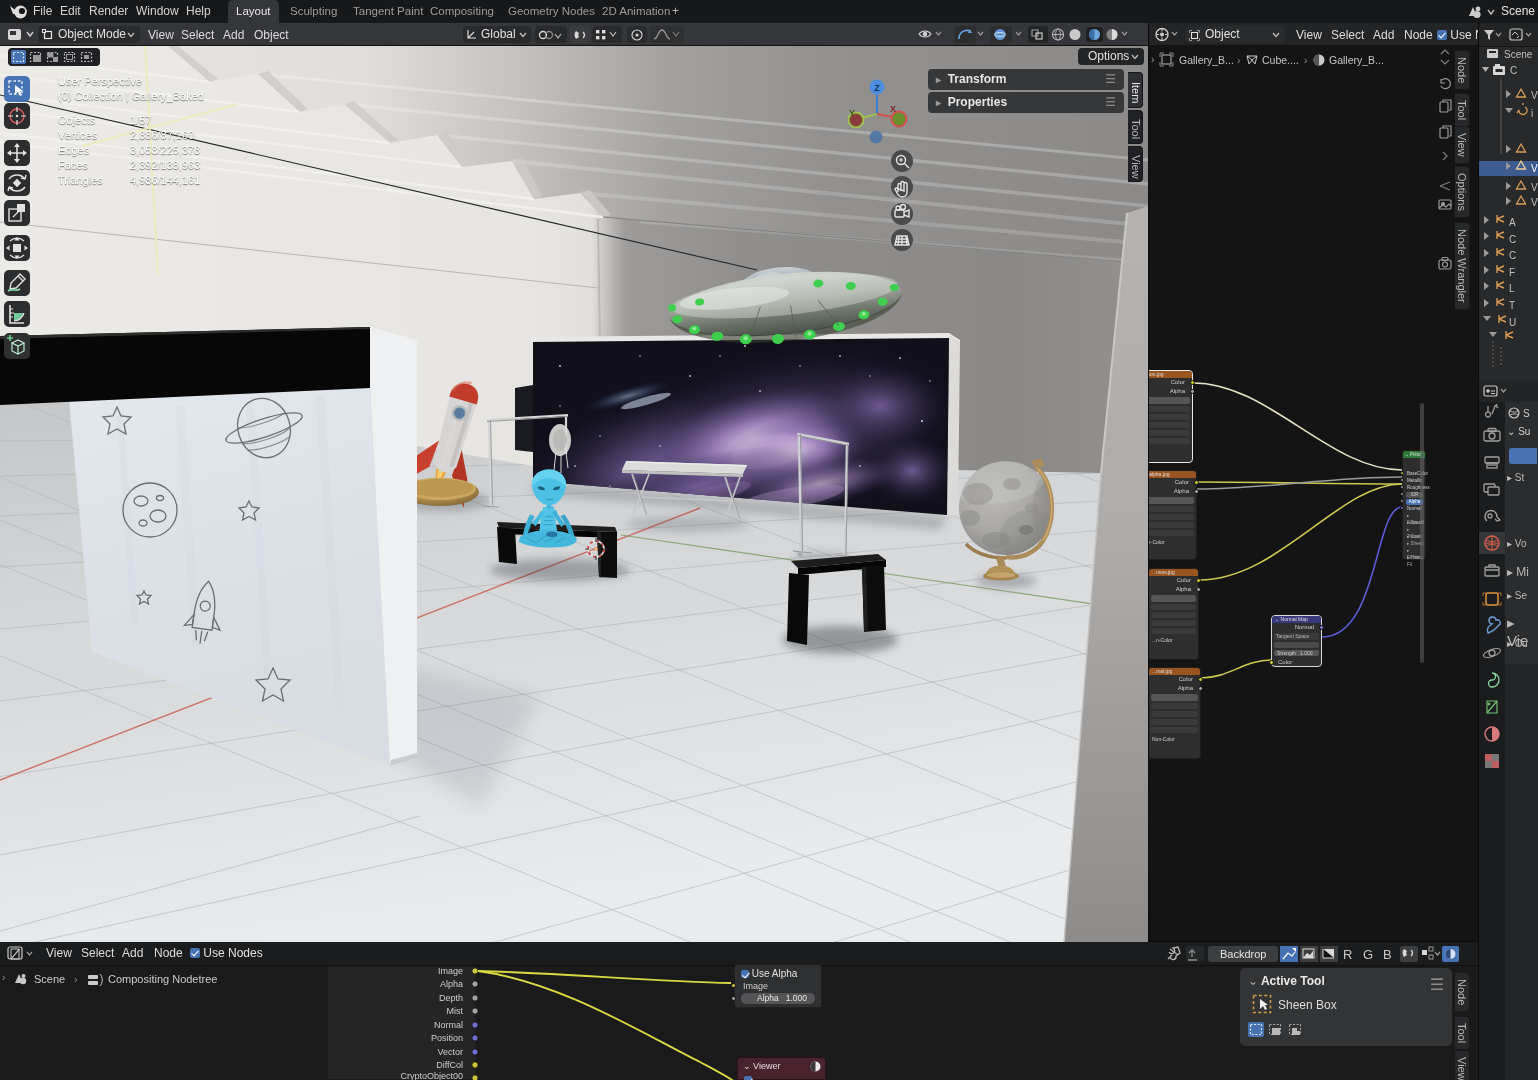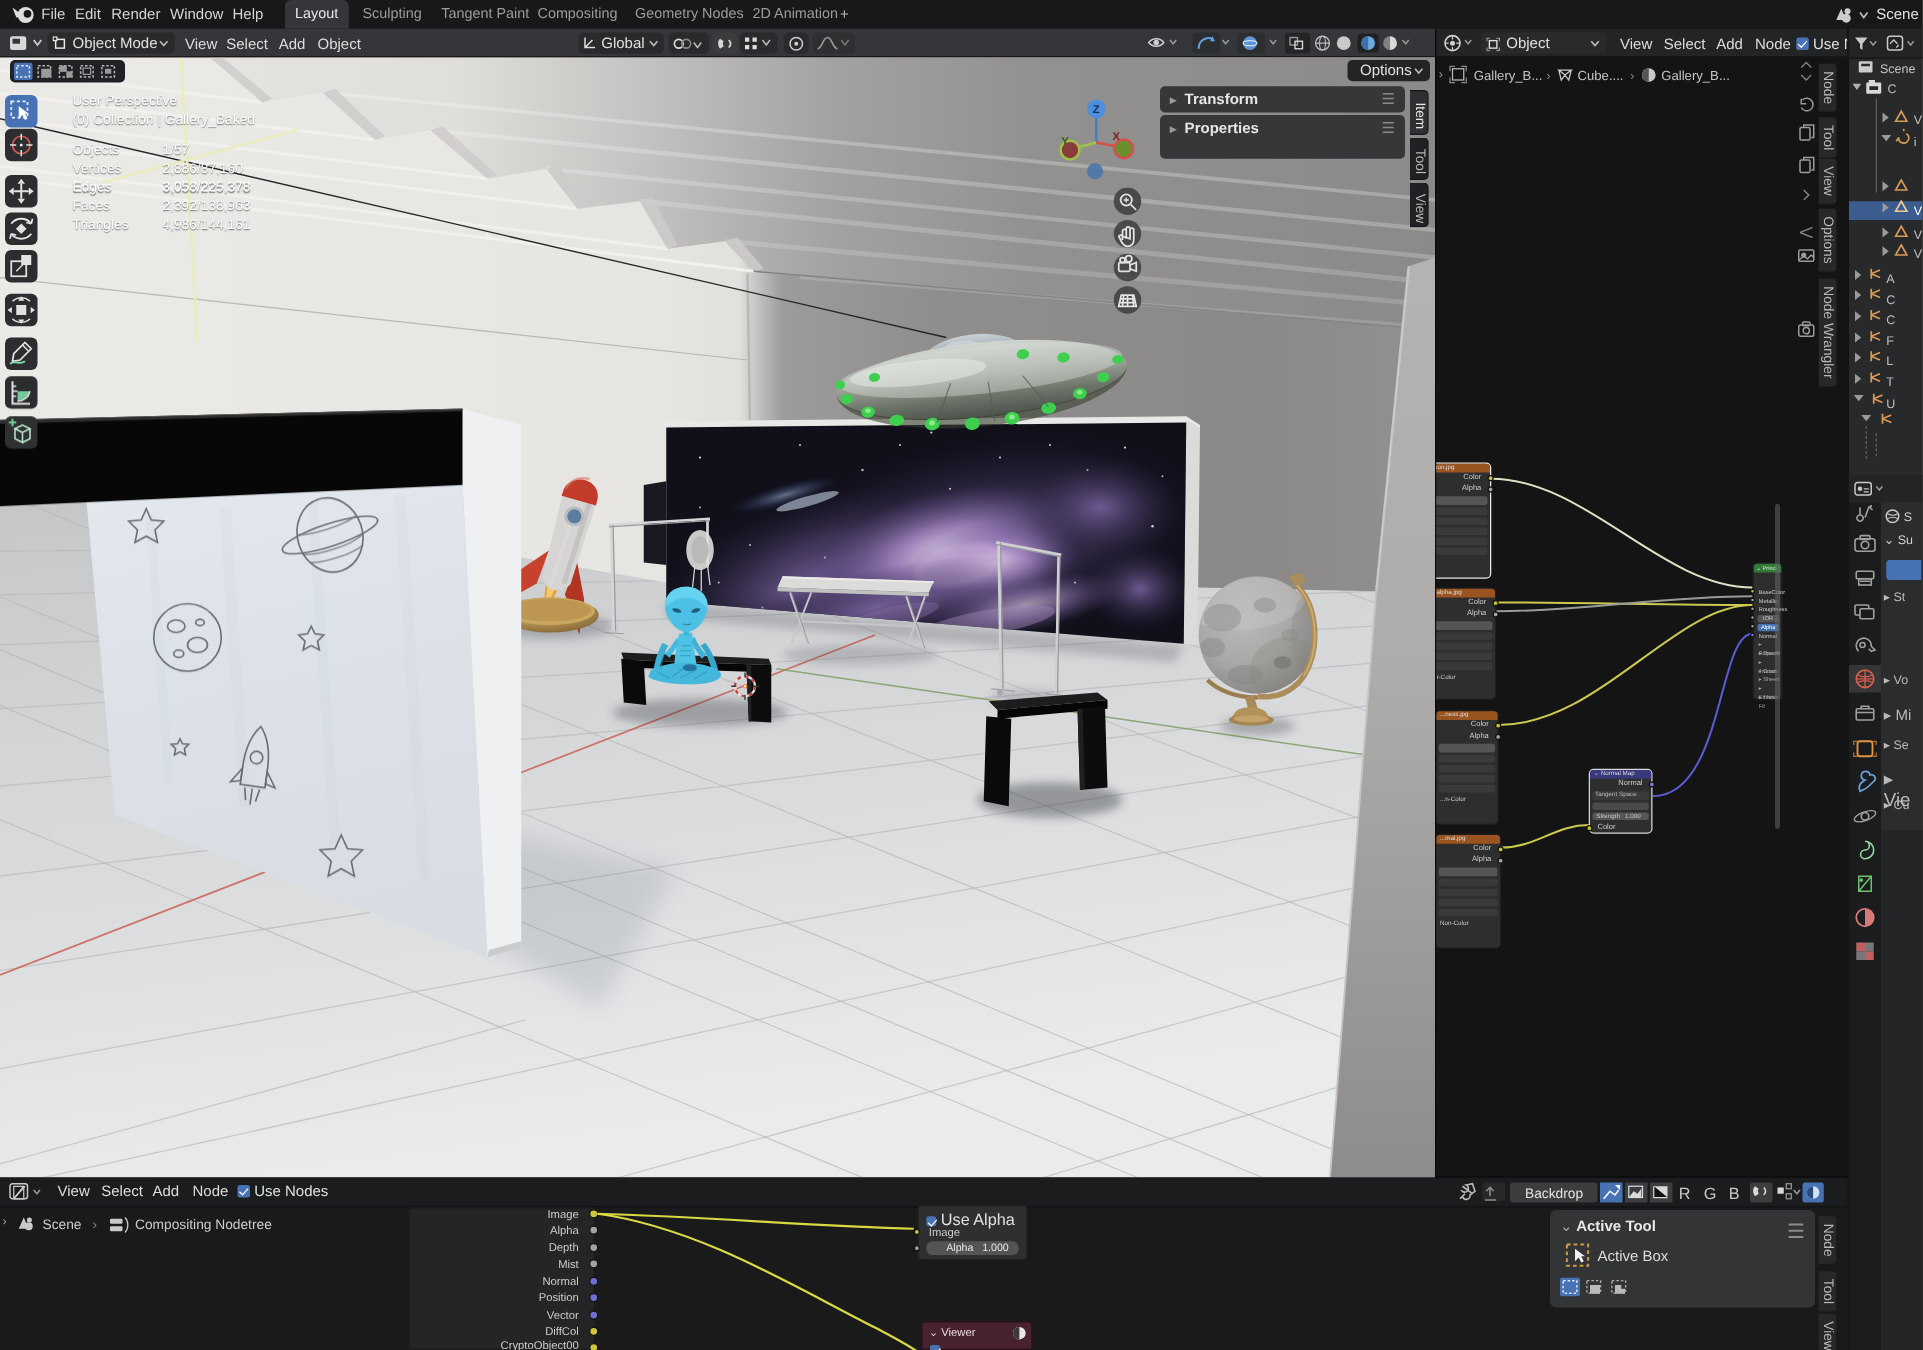--- a/index.html
+++ b/index.html
@@ -657,21 +657,21 @@
         <path d="M6,8 h3 M6,12 h4 M6,16 h3" stroke="#e2e2e2" stroke-width="1.1"></path>
         <path d="M10,20 A10,10 0 0 0 20,12 L10,12 Z" fill="#7fd8a8" opacity="0.9"></path>
         <path d="M10,20 A10,10 0 0 0 20,12" fill="none" stroke="#e2e2e2" stroke-width="1.2"></path>
       </svg></div>
 <div class="toolbtn" style="top:287px;background:#2f3032"><svg width="26" height="26" viewBox="0 0 26 26">
         <path d="M8,10 l6,-3 6,3 -6,3 Z M8,10 v8 l6,3 v-8 Z M20,10 v8 l-6,3" fill="none" stroke="#bfe8cf" stroke-width="1.2"></path>
         <path d="M5,5 v-0 M3,5 h6 M6,2 v6" stroke="#6fcf8f" stroke-width="1.6"></path>
       </svg></div>
 
 <div class="npanel" style="left:928px;top:23px;width:196px;height:21px;line-height:21px"><span style="color:#9a9a9a;margin-left:8px;font-size:10px">▸</span>&nbsp; Transform<span style="float:right;margin-right:8px;color:#8a8a8a;font-weight:normal">☰</span></div>
-<div class="npanel" style="left:928px;top:46px;width:196px;height:35px;line-height:21px"><span style="color:#9a9a9a;margin-left:8px;font-size:10px">▸</span>&nbsp; Properties<span style="float:right;margin-right:8px;color:#8a8a8a;font-weight:normal">☰</span></div>
+<div class="npanel" style="left:928px;top:46px;width:196px;height:21px;line-height:21px"><span style="color:#9a9a9a;margin-left:8px;font-size:10px">▸</span>&nbsp; Properties<span style="float:right;margin-right:8px;color:#8a8a8a;font-weight:normal">☰</span></div>
 <div class="dd" style="left:1078px;top:2px;width:66px;height:17px;line-height:17px;background:#232426"><span style="margin-left:10px">Options</span><svg class="abs" style="right:5px;top:6px" width="8" height="6" viewBox="0 0 8 6">
         <path d="M1,1 l3,3.5 3,-3.5" stroke="#bbb" stroke-width="1.3" fill="none"></path>
       </svg></div>
 <div class="sidetab on" style="left:1128px;top:26px;width:15px;height:36px;padding-top:6px">Item</div>
 <div class="sidetab" style="left:1128px;top:64px;width:15px;height:34px;padding-top:5px">Tool</div>
 <div class="sidetab" style="left:1128px;top:100px;width:15px;height:36px;padding-top:5px">View</div>
 
 <svg class="abs" style="left:845px;top:28px" width="70" height="70" viewBox="0 0 70 70">
  <path d="M32,16 L32,40" stroke="#3b7fd4" stroke-width="2"></path>
  <path d="M32,40 L13,45" stroke="#9ec24a" stroke-width="2"></path>
@@ -1132,21 +1132,21 @@
         <circle cx="148" cy="99" r="3.2" fill="#cdc63a"></circle>
    <circle cx="148" cy="112" r="3.2" fill="#cdc63a"></circle>
   </g>
  </svg>
  <svg class="abs" style="left:0;top:0" width="1478" height="138" viewBox="0 0 1478 138">
   <path d="M478,29 C560,31 650,39 731,41" stroke="#d9d943" stroke-width="1.8" fill="none"></path>
   <path d="M478,29 C560,40 640,90 700,120 C715,128 725,133 735,140" stroke="#d9d943" stroke-width="1.8" fill="none"></path>
  </svg>
 
  <div class="abs" style="left:734px;top:22px;width:88px;height:44px;background:#2e2f30;border:1px solid #202020;border-radius:3px">
-  <div class="abs" style="left:6px;top:3px;font-size:13px;color:#e0e0e0"><span class="checkbox" style="width:8px;height:8px"></span> Use Alpha</div>
+  <div class="abs" style="left:6px;top:3px;font-size:10px;color:#e0e0e0"><span class="checkbox" style="width:8px;height:8px"></span> Use Alpha</div>
   <div class="abs" style="left:8px;top:16px;font-size:9px;color:#cdcdcd">Image</div>
   <div class="abs" style="left:6px;top:28px;width:74px;height:11px;background:#545456;border-radius:5px;font-size:8.5px;color:#e8e8e8"><span style="margin-left:16px">Alpha</span><span style="float:right;margin-right:8px">1.000</span></div>
   <span class="sock" style="background:#cdc63a;left:-4px;top:18px"></span>
   <span class="sock" style="background:#a1a1a1;left:-4px;top:31px"></span>
  </div>
 
  <div class="abs" style="left:737px;top:115px;width:89px;height:23px;background:#48232e;border:1px solid #2a1218;border-radius:3px 3px 0 0">
   <div class="abs" style="left:5px;top:3px;font-size:9px;color:#e8d8dc">⌄ Viewer</div>
   <svg class="abs" style="right:4px;top:3px" width="11" height="11" viewBox="0 0 11 11">
         <circle cx="5.5" cy="5.5" r="5" fill="#e8e8e8"></circle>
@@ -1155,21 +1155,21 @@
   <div class="abs" style="left:6px;top:17px;font-size:9px;color:#e0e0e0"><span class="checkbox" style="width:8px;height:8px"></span></div>
  </div>
 
  <div class="abs" style="left:1240px;top:26px;width:212px;height:78px;background:#333436;border-radius:5px">
   <div class="abs" style="left:8px;top:6px;font-size:12px;color:#e8e8e8;font-weight:bold"><span style="color:#aaa;font-weight:normal">⌄</span> Active Tool</div>
   <div class="abs" style="right:8px;top:7px;color:#8a8a8a">☰</div>
   <svg class="abs" style="left:12px;top:26px" width="20" height="20" viewBox="0 0 20 20">
         <rect x="1.5" y="1.5" width="17" height="17" fill="none" stroke="#cf9b45" stroke-width="1.6" stroke-dasharray="3 2.4"></rect>
         <path d="M8,5 L8,15 L11,12 L13,16 L15,15 L13,11 L16,11 Z" fill="#f2f2f2"></path>
       </svg>
-  <div class="abs" style="left:38px;top:30px;font-size:12px;color:#dcdcdc">Active Box</div>
+  <div class="abs" style="left:38px;top:30px;font-size:12px;color:#dcdcdc">Sheen Box</div>
   <svg class="abs" style="left:8px;top:54px" width="60" height="16" viewBox="0 0 60 16">
    <rect x="0" y="0" width="16" height="15" rx="2" fill="#4772b3"></rect>
         <rect x="2.5" y="2.5" width="11" height="10" fill="none" stroke="#dce6f4" stroke-width="1.2" stroke-dasharray="2 1.6"></rect>
    <g transform="translate(20,0)">
           <rect x="1.5" y="2.5" width="11" height="10" fill="none" stroke="#aaa" stroke-width="1.1" stroke-dasharray="2 1.6"></rect>
           <path d="M4,6 h8 v7 h-8 Z" fill="#b9b9b9"></path>
         </g>
    <g transform="translate(40,0)">
           <rect x="1.5" y="2.5" width="11" height="10" fill="none" stroke="#aaa" stroke-width="1.1" stroke-dasharray="2 1.6"></rect>
           <path d="M4,6 h5 v3 h3 v4 h-8 Z" fill="#b9b9b9"></path>

